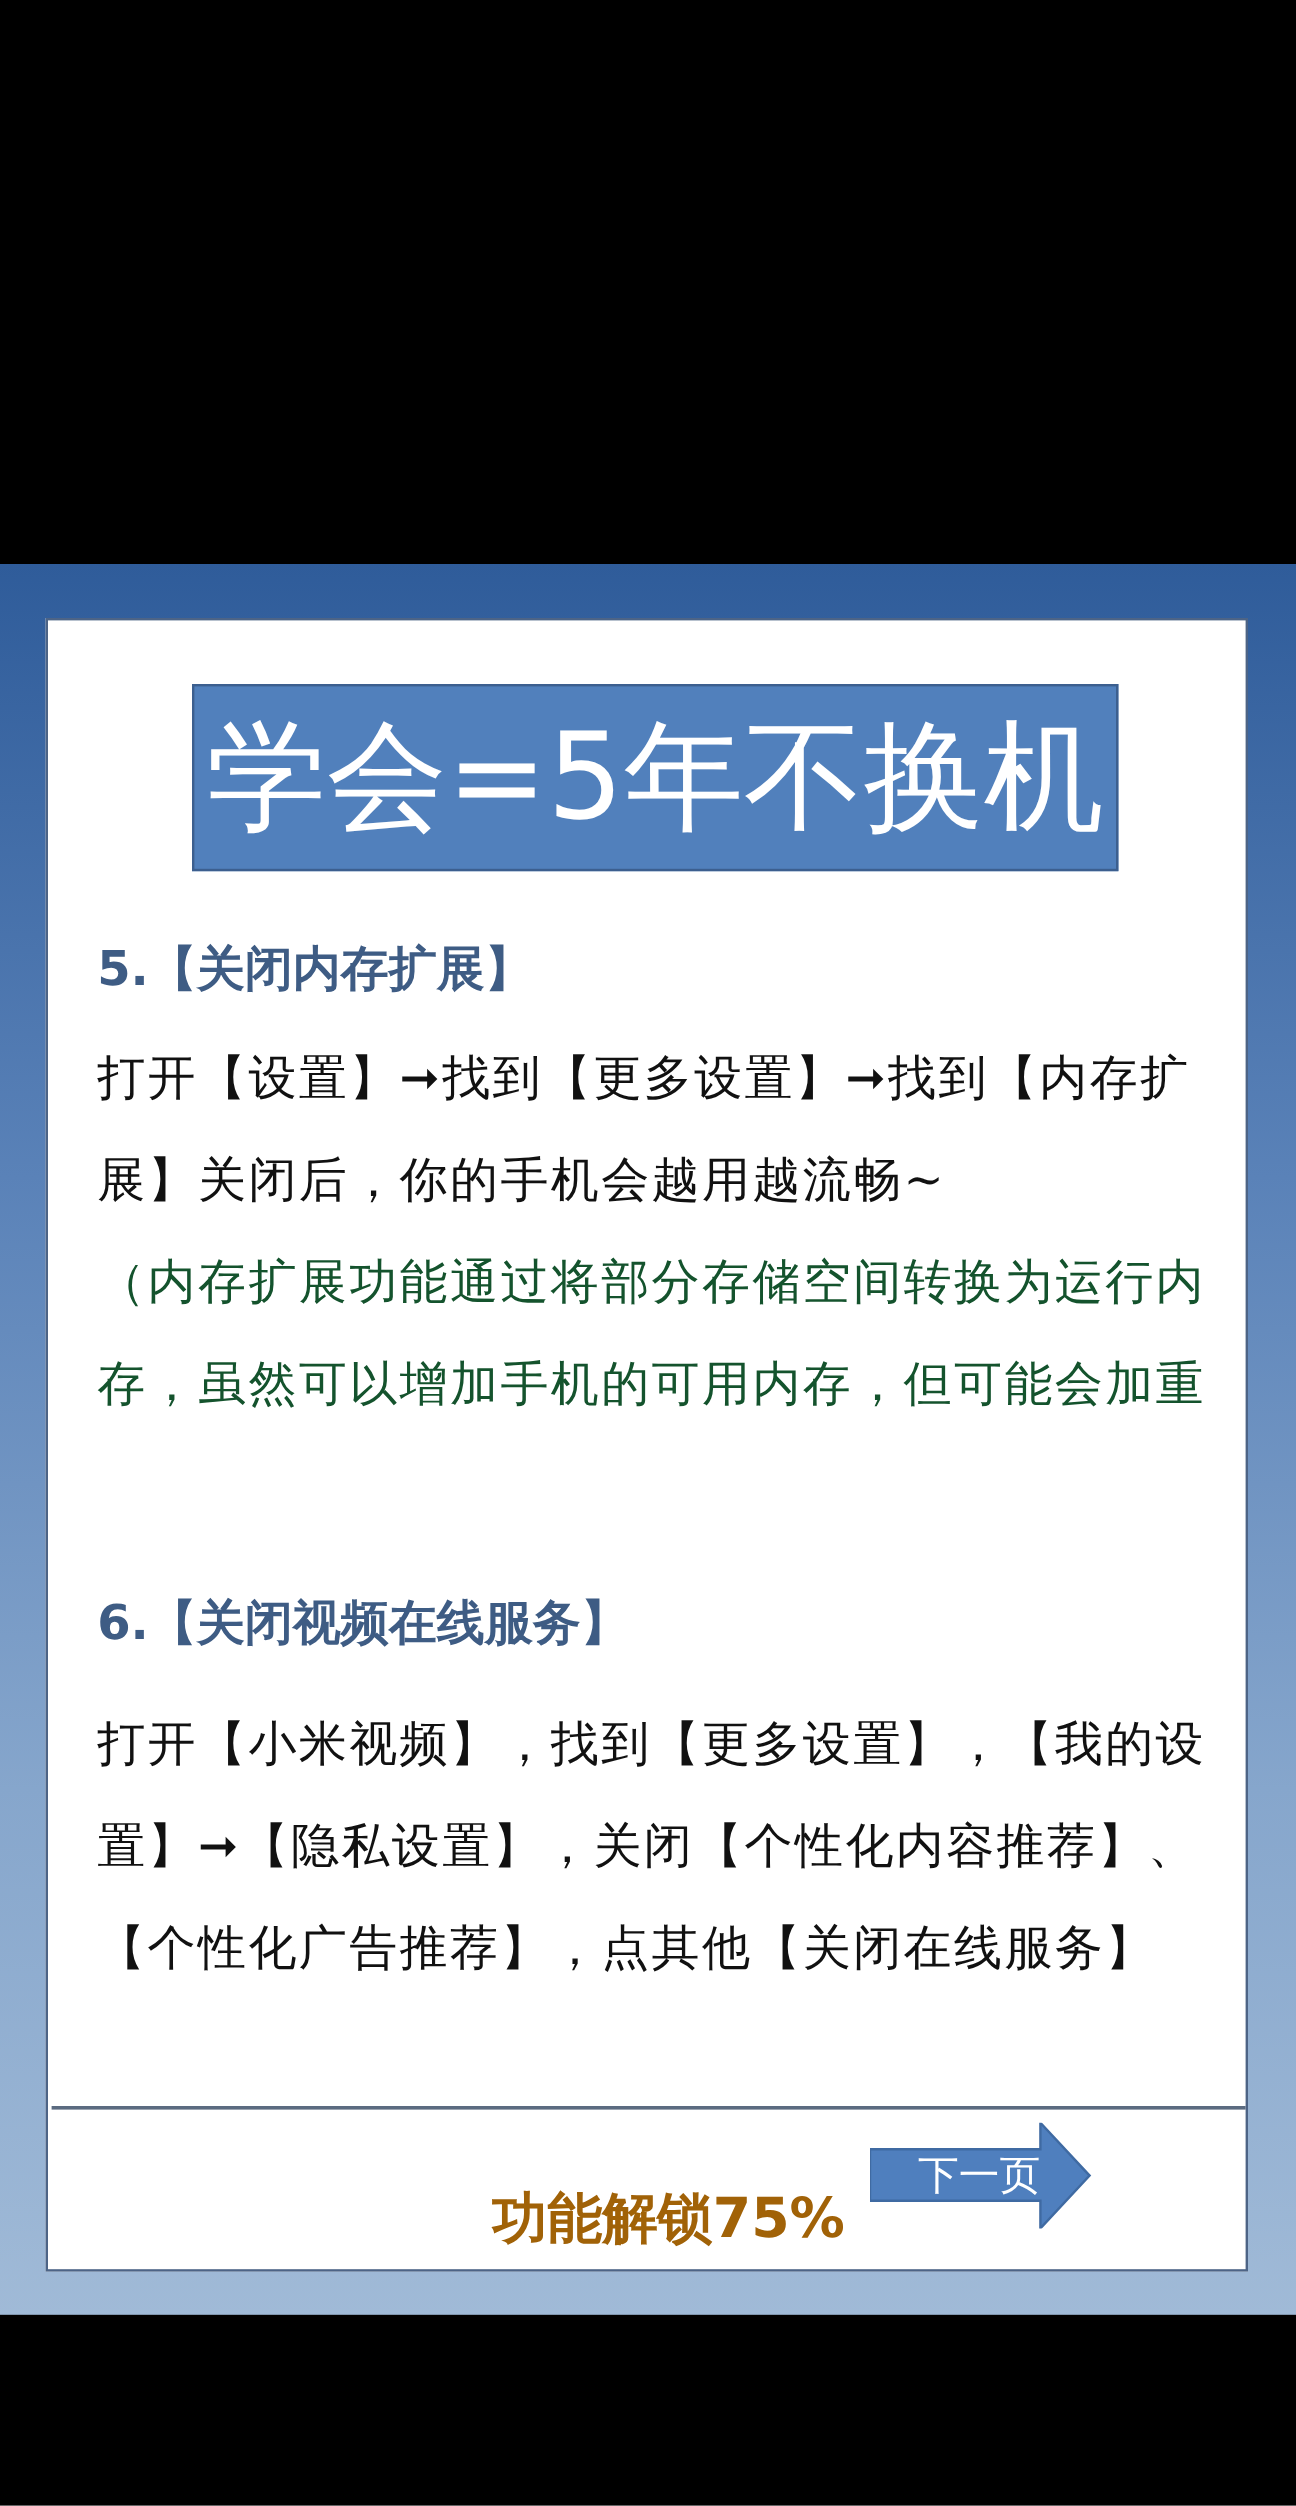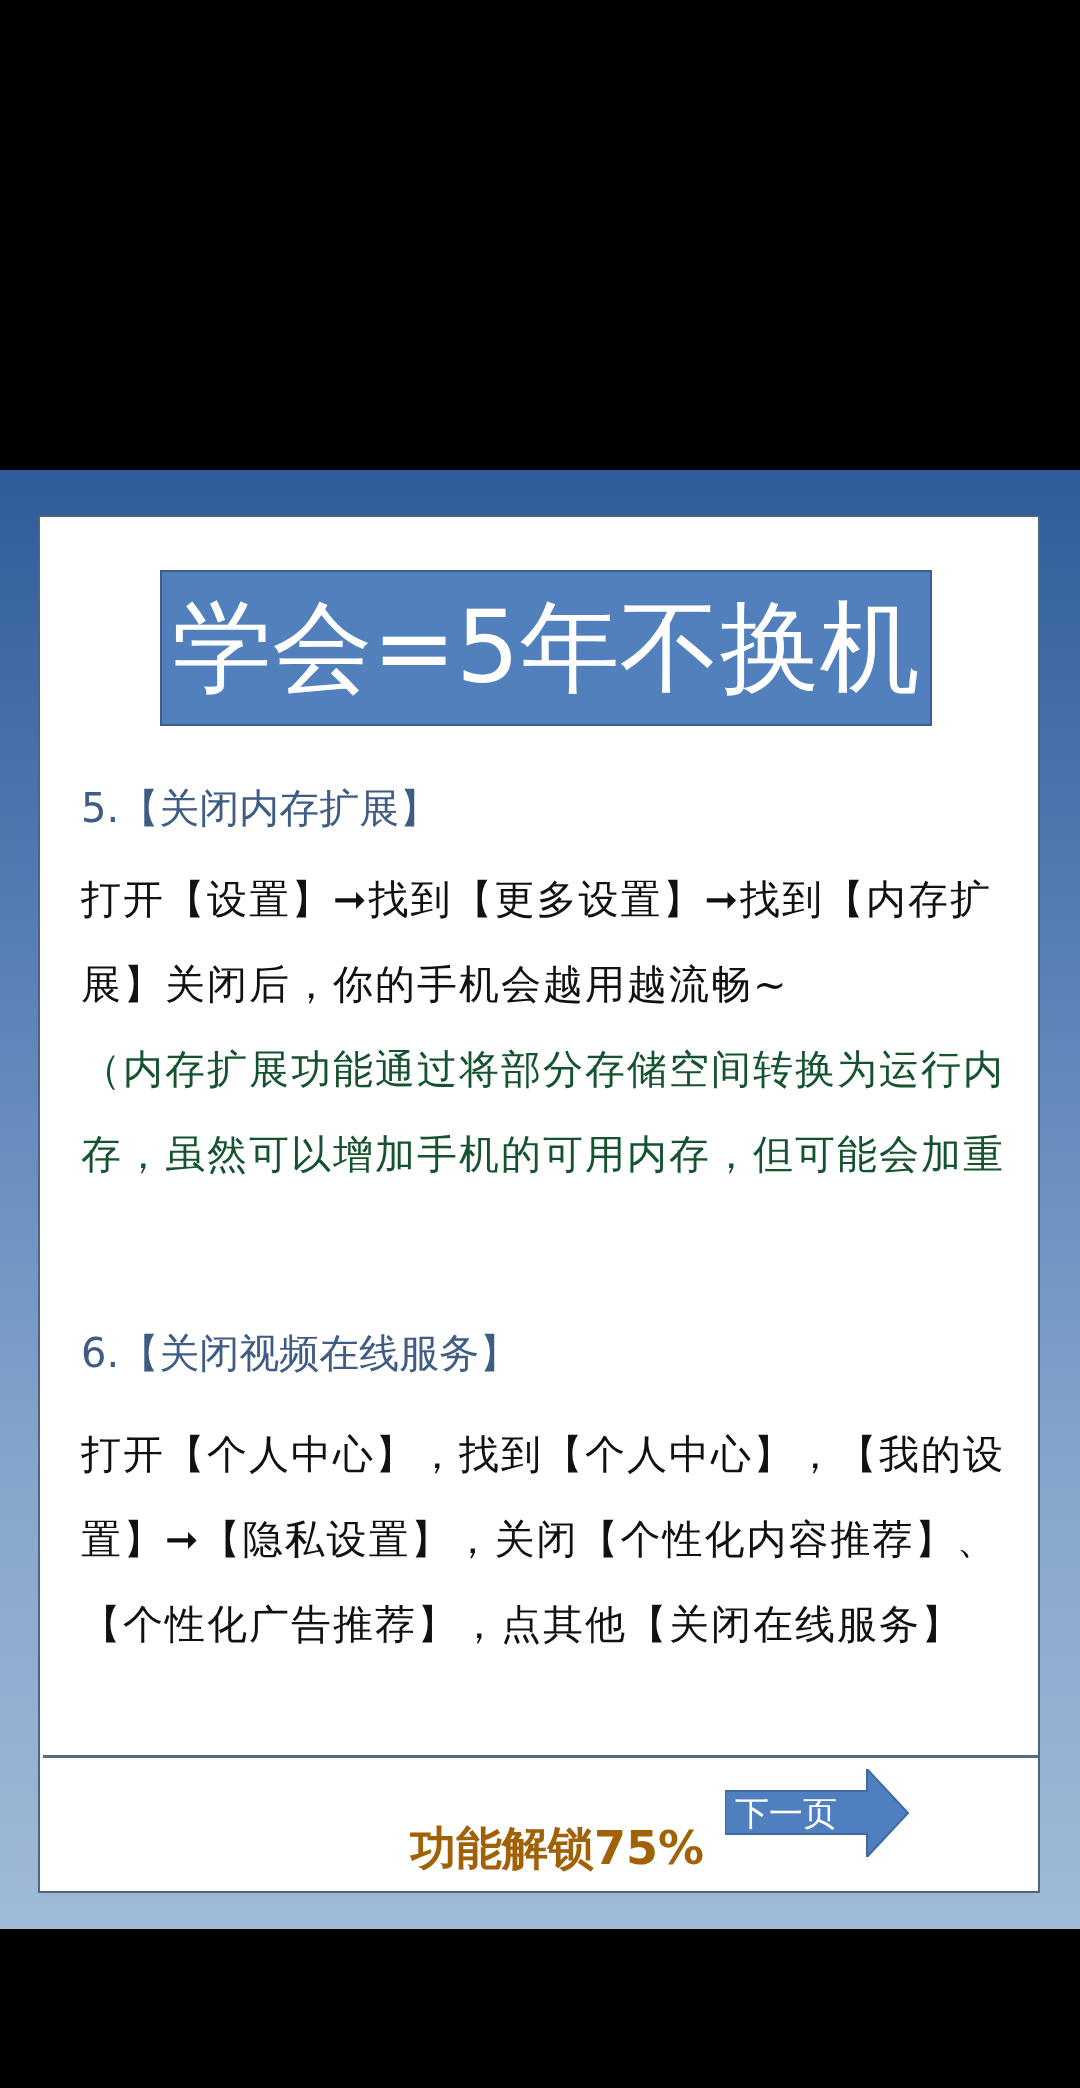--- a/index.html
+++ b/index.html
@@ -22,21 +22,21 @@
     background: #5180bc; border: 2px solid #3c5f8f; box-sizing: border-box;
     display: flex; align-items: center; justify-content: center;
   }
   .title-text {
     color: #fff; font-family: "DejaVu Sans", "Liberation Sans", sans-serif;
     font-size: 100px; letter-spacing: 0px; line-height: 1;
   }
   .sec-title {
     position: absolute; left: 41px;
     color: #3e5c84; font-family: "DejaVu Sans", "Liberation Sans", sans-serif;
-    font-weight: normal; font-size: 40px; line-height: 1;
+    font-weight: bold; font-size: 40px; line-height: 1;
   }
   .body-line {
     position: absolute; left: 41px; width: 970px;
     font-size: 40px; line-height: 1; color: #111;
     white-space: nowrap; letter-spacing: 2px;
   }
   .red { color: #14532d; }
   .divider {
     position: absolute; left: 3px; right: 0; top: 1238px; height: 3px; background: #5b6b80;
   }
@@ -44,21 +44,21 @@
     position: absolute; left: 370px; top: 1308px;
     color: #a16207; font-family: "DejaVu Sans", "Liberation Sans", sans-serif;
     font-weight: bold; font-size: 46px; line-height: 1;
   }
   .next-btn {
     position: absolute; left: 685px; top: 1252px; width: 185px; height: 88px;
     cursor: pointer;
   }
   .next-btn svg { position: absolute; left: 0; top: 0; }
   .next-label {
-    position: absolute; left: 10px; top: 24px; width: 132px; text-align: left;
+    position: absolute; left: 10px; top: 24px; width: 132px; text-align: right;
     color: #fff; font-family: "DejaVu Sans", "Liberation Sans", sans-serif;
     font-size: 34px; line-height: 40px;
   }
 </style>
 </head>
 <body>
 
 <div class="slide">
   <div class="card">
 
@@ -69,21 +69,21 @@
     <div class="sec-title" style="top:271px">5.【关闭内存扩展】</div>
 
     <div class="body-line" style="top:362px">打开【设置】➞找到【更多设置】➞找到【内存扩</div>
     <div class="body-line" style="top:447px">展】关闭后，你的手机会越用越流畅~</div>
 
     <div class="body-line red" style="top:532px">（内存扩展功能通过将部分存储空间转换为运行内</div>
     <div class="body-line red" style="top:617px">存，虽然可以增加手机的可用内存，但可能会加重</div>
 
     <div class="sec-title" style="top:816px">6.【关闭视频在线服务】</div>
 
-    <div class="body-line" style="top:917px">打开【个人中心】，找到【个人中心】，【我的设</div>
+    <div class="body-line" style="top:917px">打开【小米视频】，找到【更多设置】，【我的设</div>
     <div class="body-line" style="top:1002px">置】➞【隐私设置】，关闭【个性化内容推荐】、</div>
     <div class="body-line" style="top:1087px">【个性化广告推荐】，点其他【关闭在线服务】</div>
 
     <div class="divider"></div>
 
     <div class="progress">功能解锁75%</div>
 
     <div class="next-btn">
       <svg width="185" height="88" viewBox="0 0 185 88">
         <polygon points="0,22 142,22 142,0 183,44 142,88 142,65 0,65" fill="#4f7fbe" stroke="#3f6aa2" stroke-width="2"></polygon>

